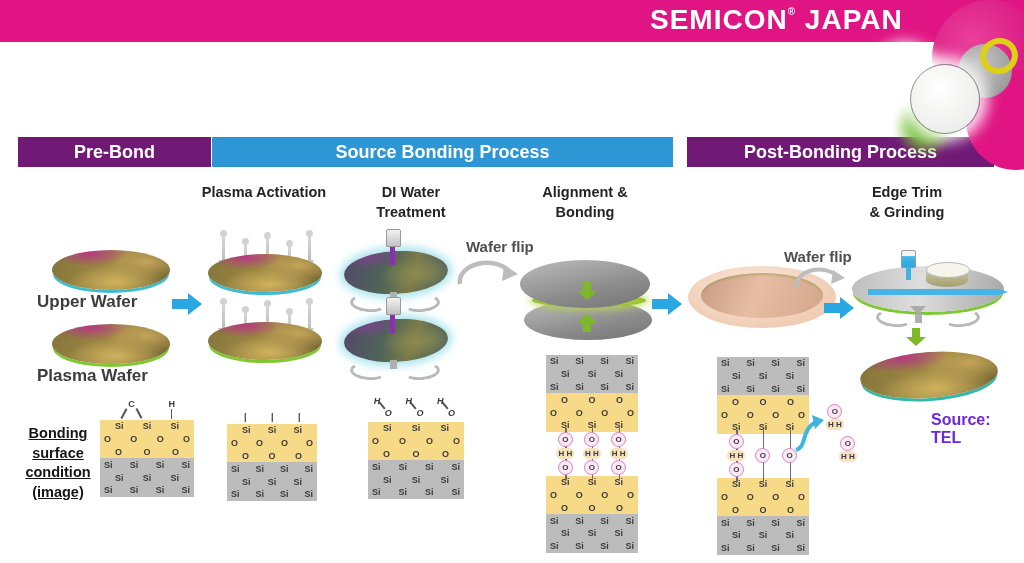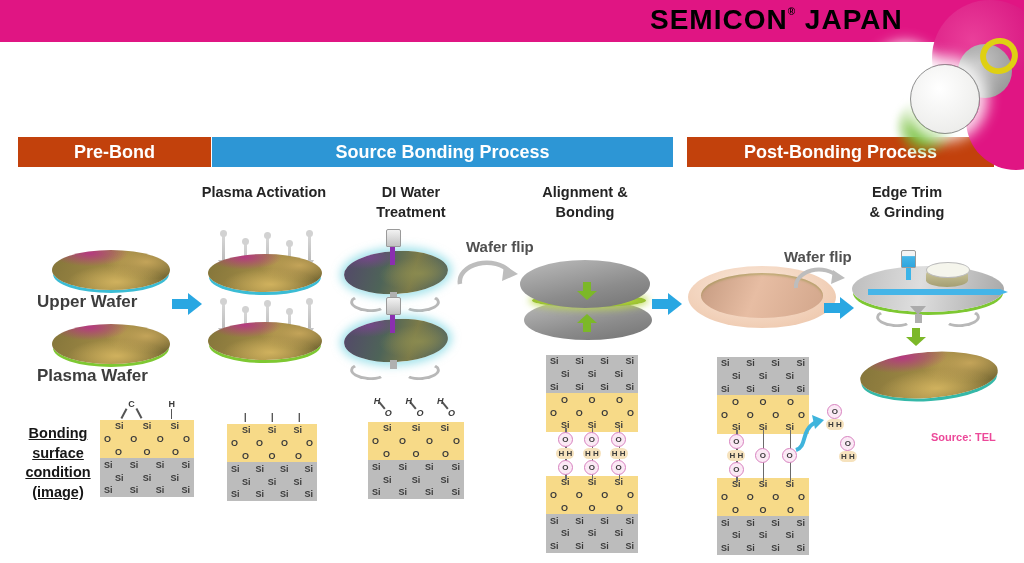--- a/index.html
+++ b/index.html
@@ -3,41 +3,41 @@
 <meta charset="utf-8">
 <style>
   html,body{margin:0;padding:0;background:#888;}
   .slide{position:relative;width:1024px;height:563px;background:#fff;overflow:hidden;
          font-family:"Liberation Sans","DejaVu Sans",sans-serif;color:#222;}
 
   
   .hdr{position:absolute;left:0;top:0;width:1024px;height:42px;background:#e01583;z-index:5;}
   .logo{position:absolute;left:34px;top:7px;display:flex;align-items:center;gap:6px;}
   .logo-text{color:#fff;font-size:21px;font-weight:bold;letter-spacing:2px;line-height:26px;}
-  .brand{position:absolute;left:650px;top:4px;color:#000000;font-size:28px;font-weight:bold;
+  .brand{position:absolute;left:650px;top:4px;color:#ffffff;font-size:28px;font-weight:bold;
          letter-spacing:1px;white-space:nowrap;}
   .brand sup{font-size:10px;vertical-align:14px;}
 
   
   .deco{position:absolute;right:0;top:0;width:150px;height:160px;z-index:6;pointer-events:none;}
   .deco div{position:absolute;border-radius:50%;}
   .dc-pink-big{left:58px;top:0px;width:116px;height:116px;background:radial-gradient(circle at 35% 35%,#ea3f9a,#d6117e 70%);}
   .dc-pink-low{left:92px;top:70px;width:100px;height:100px;background:#e01583;}
   .dc-white-soft{left:-4px;top:42px;width:70px;height:70px;background:#fff;filter:blur(7px);opacity:.95;}
   .dc-green{left:22px;top:98px;width:58px;height:58px;background:radial-gradient(circle,#6cbb2d 30%,rgba(108,187,45,0) 75%);filter:blur(3px);}
   .dc-gray{left:84px;top:44px;width:54px;height:54px;background:radial-gradient(circle at 40% 35%,#c4c4c4,#8d8d8d);}
   .dc-white-ring{left:36px;top:64px;width:68px;height:68px;background:radial-gradient(circle at 42% 35%,#ffffff,#ededeb 75%,#e2e2de);
                  border:1px solid #8f8f8f;box-shadow:0 0 14px 8px rgba(255,255,255,.85);}
   .dc-yellow-ring{left:106px;top:38px;width:26px;height:24px;border:6px solid #dfd013;background:transparent;transform:rotate(-18deg);}
 
   
   .title{position:absolute;left:95px;top:68px;font-size:31px;font-weight:bold;color:#111;letter-spacing:.5px;}
   .bar{position:absolute;top:137px;height:30px;line-height:30px;text-align:center;color:#fff;
        font-size:18px;font-weight:bold;}
-  .bar-green{background:#c2410c;}
+  .bar-green{background:#701a75;}
   .bar-blue{background:#2d96d5;}
   #bar1{left:18px;width:193px;}
   #bar2{left:212px;width:461px;}
   #bar3{left:687px;width:307px;}
   .step{position:absolute;top:183px;text-align:center;font-size:14.5px;font-weight:bold;color:#242424;
         line-height:1.35;white-space:pre-line;}
   #st1{left:47px;width:120px;}  #st2{left:194px;width:140px;}
   #st3{left:351px;width:120px;} #st4{left:515px;width:140px;}
   #st5{left:692px;width:120px;} #st6{left:847px;width:120px;}
 
@@ -106,21 +106,21 @@
   .arm{position:absolute;height:6px;background:#45b5e8;z-index:2;
        clip-path:polygon(0 0,94% 0,100% 50%,94% 100%,0 100%);}
   .wheel-side{position:absolute;width:42px;height:17px;background:linear-gradient(#cdc79c,#a49e72);
               border-radius:5px 5px 50% 50%/5px 5px 40% 40%;z-index:3;}
   .wheel-top{position:absolute;width:42px;height:14px;border-radius:50%;background:#f5f5ec;
              border:1px solid #bbb;z-index:4;}
 
   
   .note{position:absolute;left:14px;top:424px;width:88px;text-align:center;font-size:14.5px;font-weight:bold;
         color:#161616;text-decoration:underline;line-height:1.35;white-space:pre-line;}
-  .src{position:absolute;left:931px;top:431px;font-size:11px;font-weight:bold;color:#ec4899;}
+  .src{position:absolute;left:931px;top:411px;font-size:16px;font-weight:bold;color:#6d28d9;}
   .chem{position:absolute;font-size:9px;font-weight:bold;color:#3b3b3b;}
   .cbox{width:100%;}
   .ybox{background:#f7da88;}
   .gbox{background:#bcbcbc;}
   .crow{display:flex;justify-content:space-between;align-items:center;height:12.8px;padding:0 4px;}
   .crow.n3{padding:0 15px;}
   .adorn{position:relative;width:100%;}
   .adorn span{position:absolute;}
   .a-ch{height:22px;}
   .a-ch .a0{left:30%;top:1px;}

